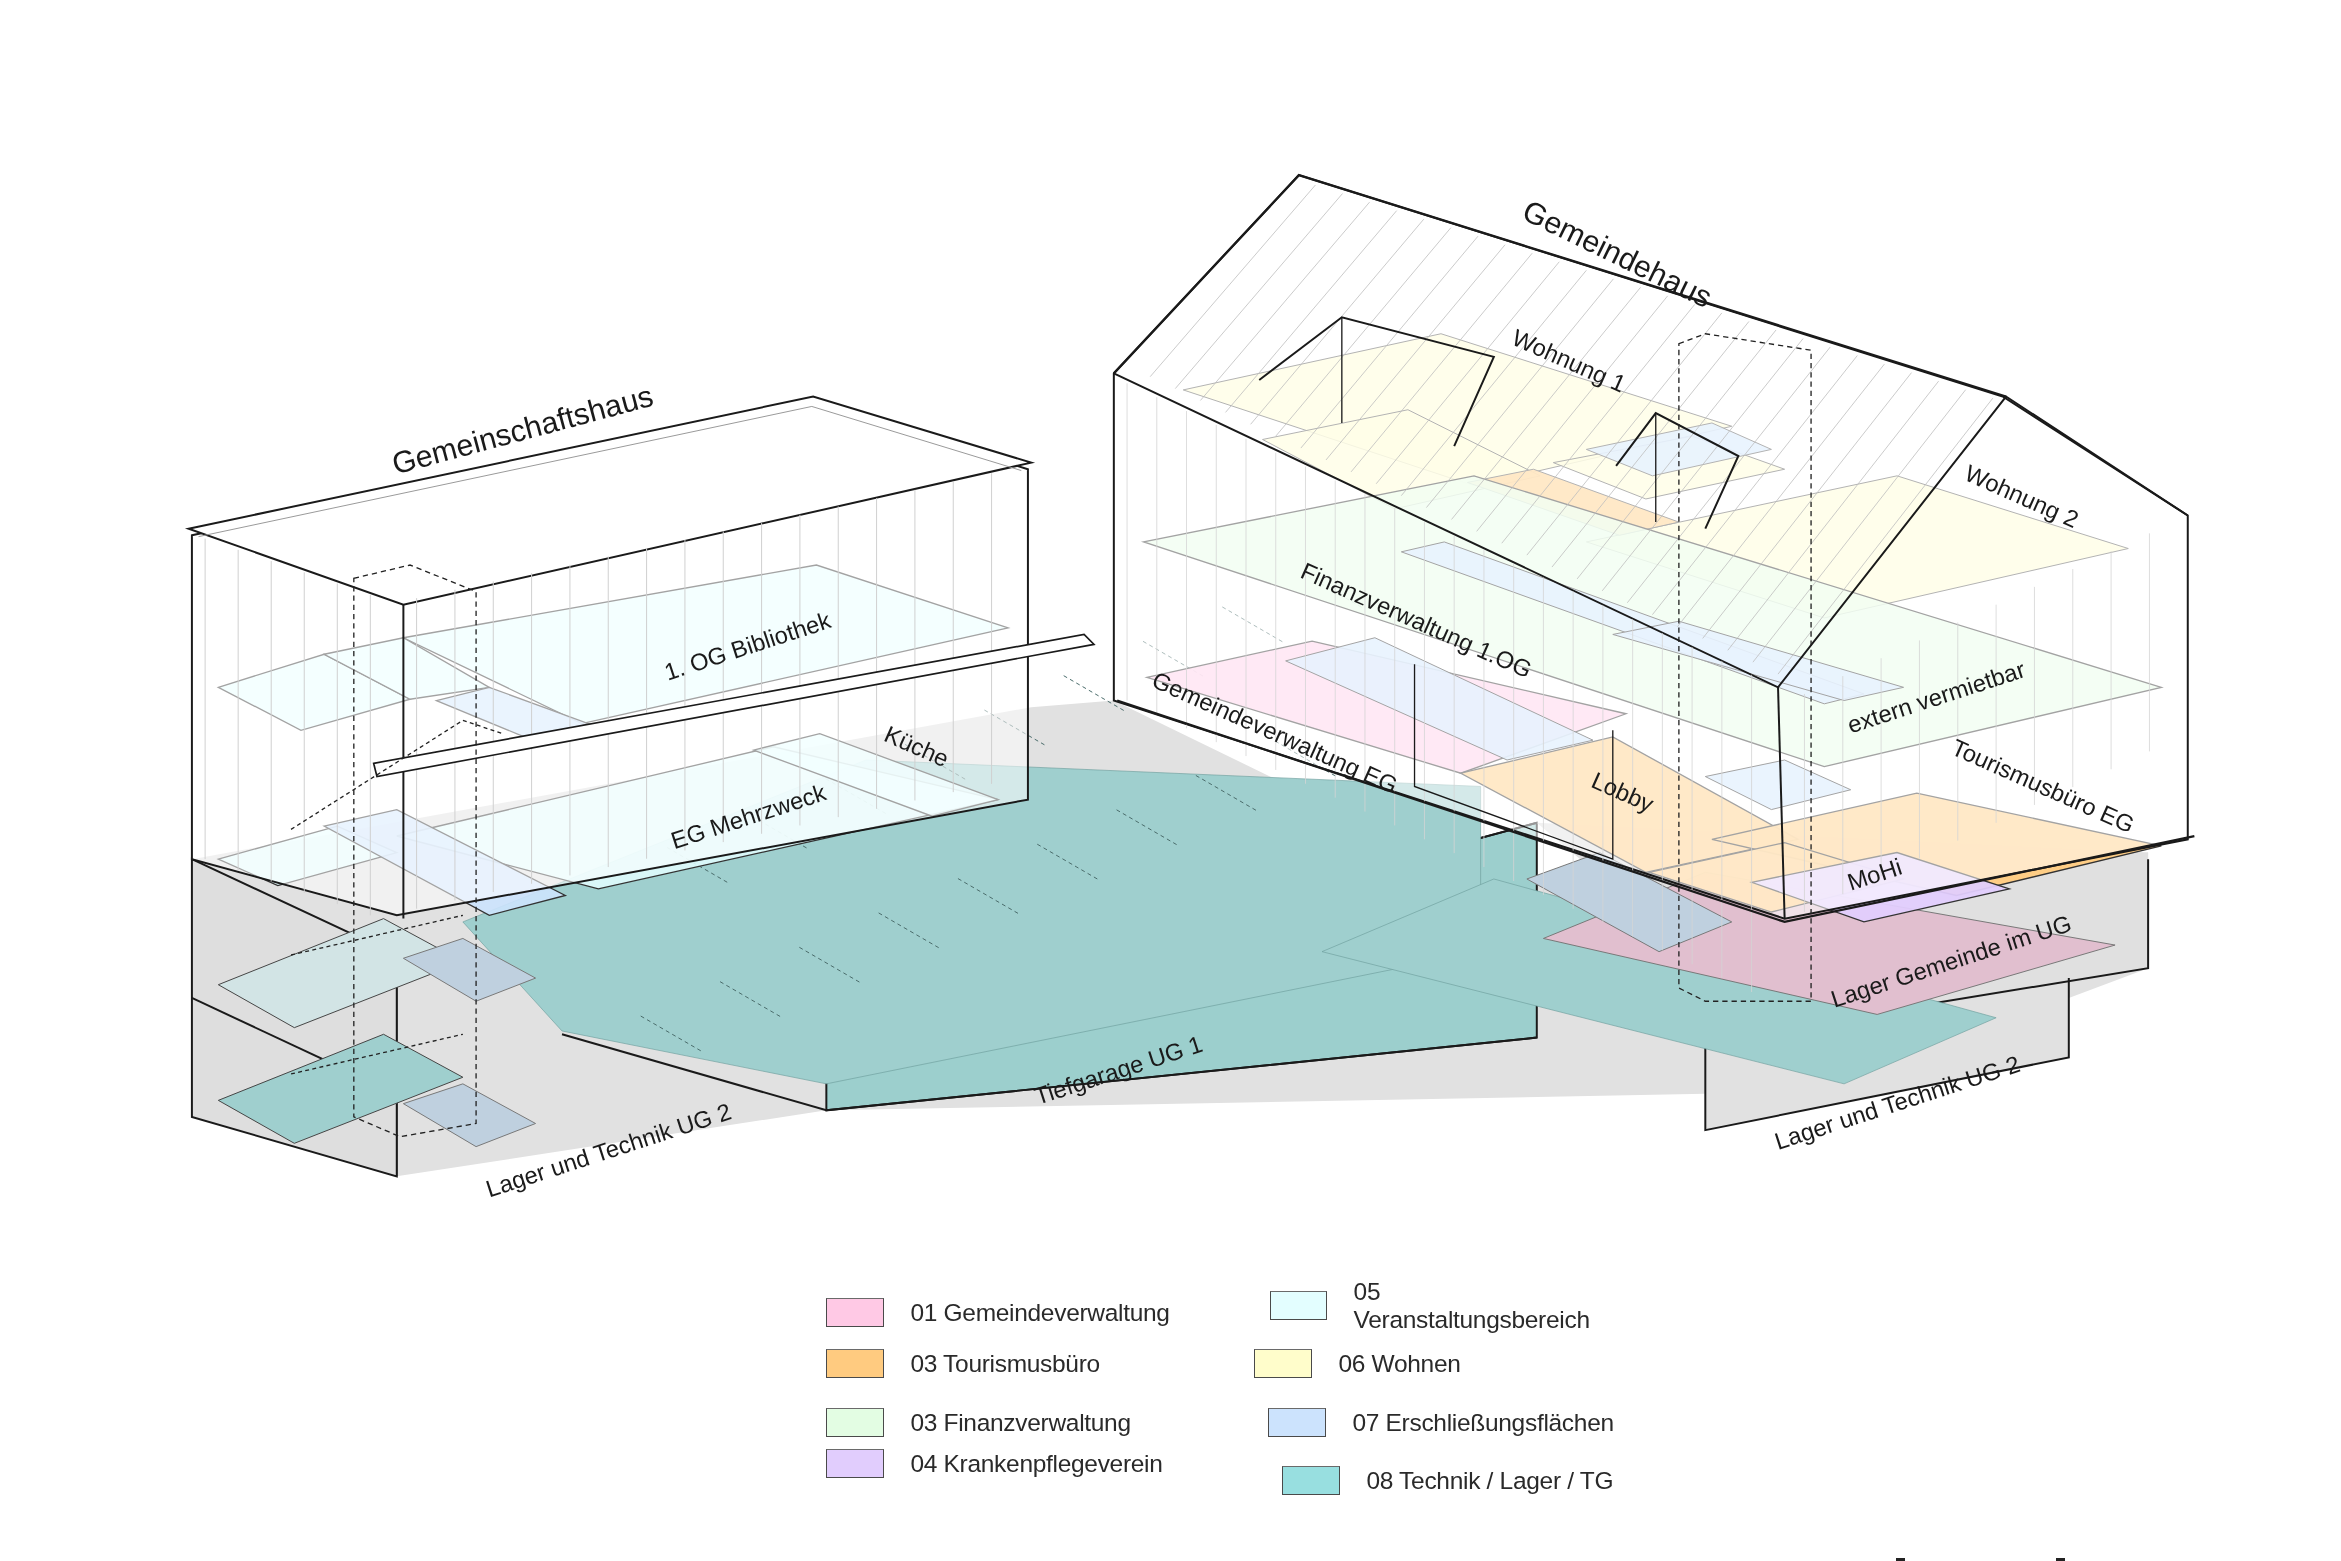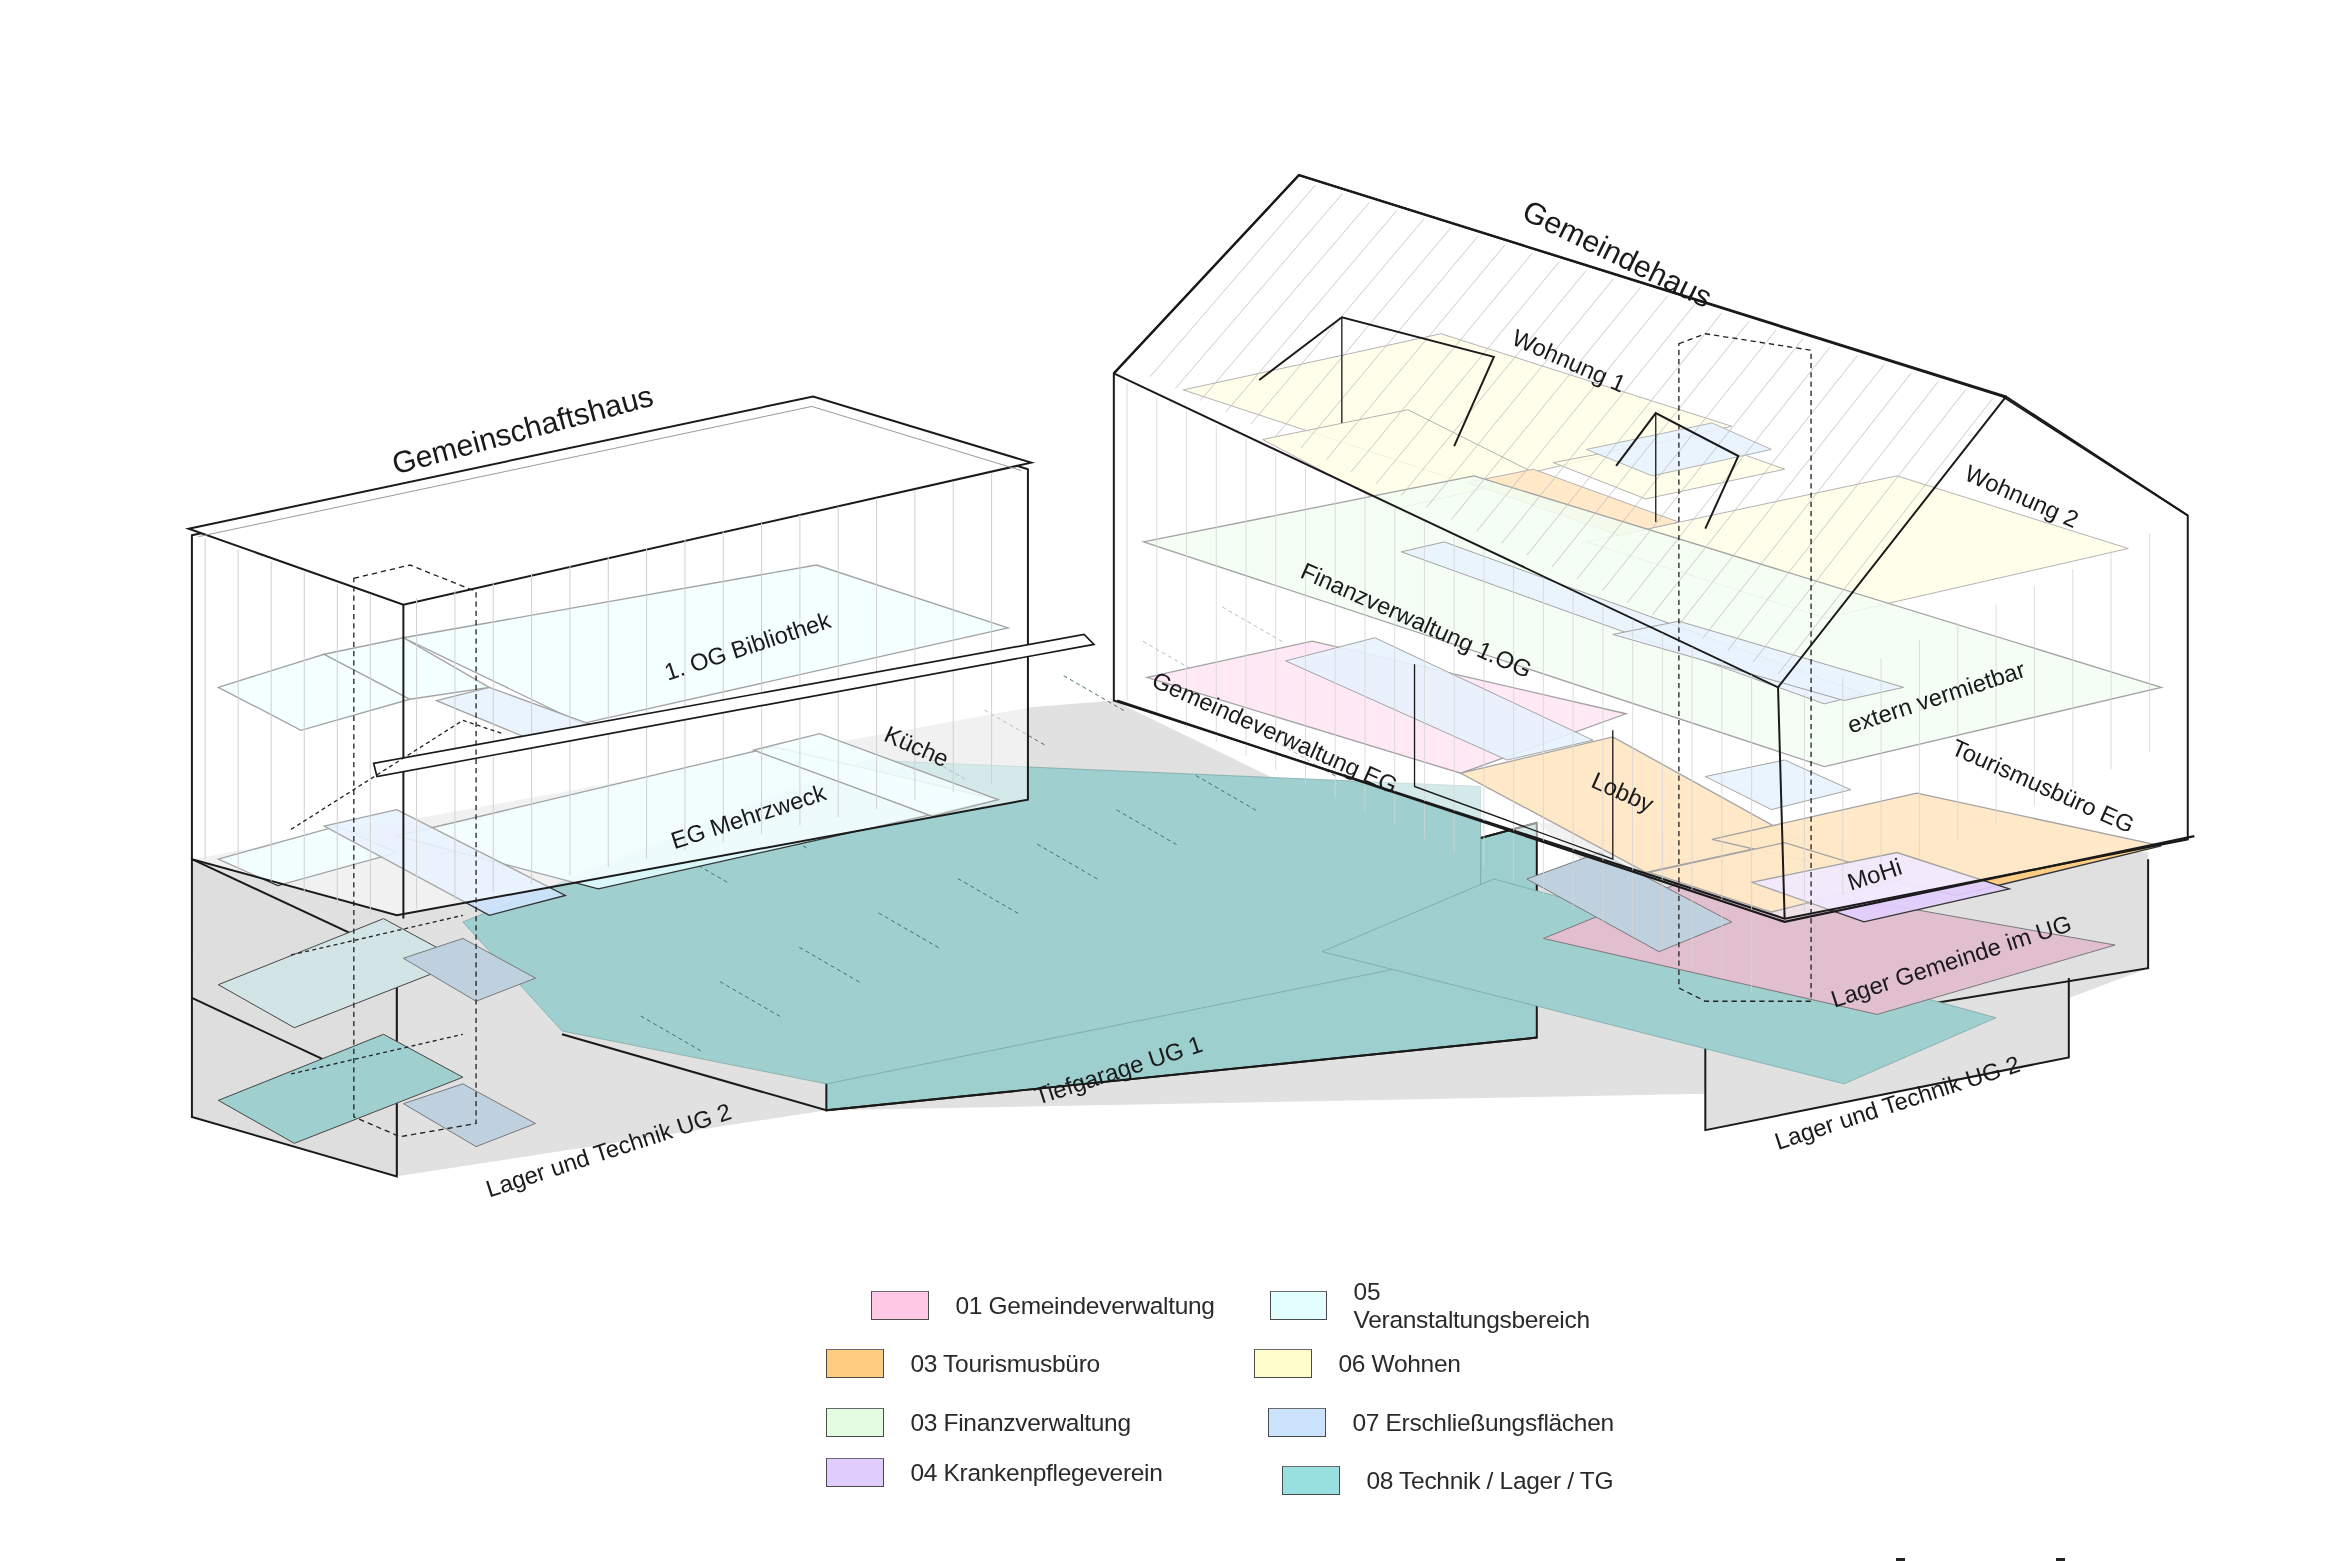--- a/index.html
+++ b/index.html
@@ -204,33 +204,33 @@
   <text class="lbl room" transform="translate(2800,1110) rotate(-18)">extern vermietbar</text>
   <text class="lbl room" transform="translate(1740,1038) rotate(24)">Gemeindeverwaltung EG</text>
   <text class="lbl room" transform="translate(2405,1190) rotate(24)">Lobby</text>
   <text class="lbl room" transform="translate(2950,1140) rotate(24)">Tourismusbüro EG</text>
   <text class="lbl room" transform="translate(2800,1348) rotate(-18)">MoHi</text>
   <text class="lbl room" transform="translate(2775,1525) rotate(-18)">Lager Gemeinde im UG</text>
   <text class="lbl room" transform="translate(2690,1740) rotate(-18)">Lager und Technik UG 2</text>
 </svg>
 
 <div class="legend">
-  <div class="legend-item" style="left:0;top:0;margin-left:45px;">
+  <div class="legend-item" style="left:0;top:7px;">
     <div class="swatch" style="background: rgb(255, 201, 229);"></div>
     <span class="legend-text">01 Gemeindeverwaltung</span>
   </div>
   <div class="legend-item" style="left:0;top:58px;">
     <div class="swatch" style="background: rgb(255, 203, 128);"></div>
     <span class="legend-text">03 Tourismusbüro</span>
   </div>
   <div class="legend-item" style="left:0;top:117px;justify-content:flex-end;">
     <div class="swatch" style="background: rgb(227, 253, 227);"></div>
     <span class="legend-text">03 Finanzverwaltung</span>
   </div>
-  <div class="legend-item" style="left:0;top:167px;">
+  <div class="legend-item" style="left:0;top:158px;">
     <div class="swatch" style="background: rgb(225, 205, 253);"></div>
     <span class="legend-text">04 Krankenpflegeverein</span>
   </div>
   <div class="legend-item" style="left:428px;top:0;margin-left:16px;">
     <div class="swatch" style="background: rgb(227, 254, 255);"></div>
     <span class="legend-text">05 Veranstaltungsbereich</span>
   </div>
   <div class="legend-item" style="left:428px;top:58px;align-items:center;">
     <div class="swatch" style="background: rgb(255, 253, 203);"></div>
     <span class="legend-text">06 Wohnen</span>

